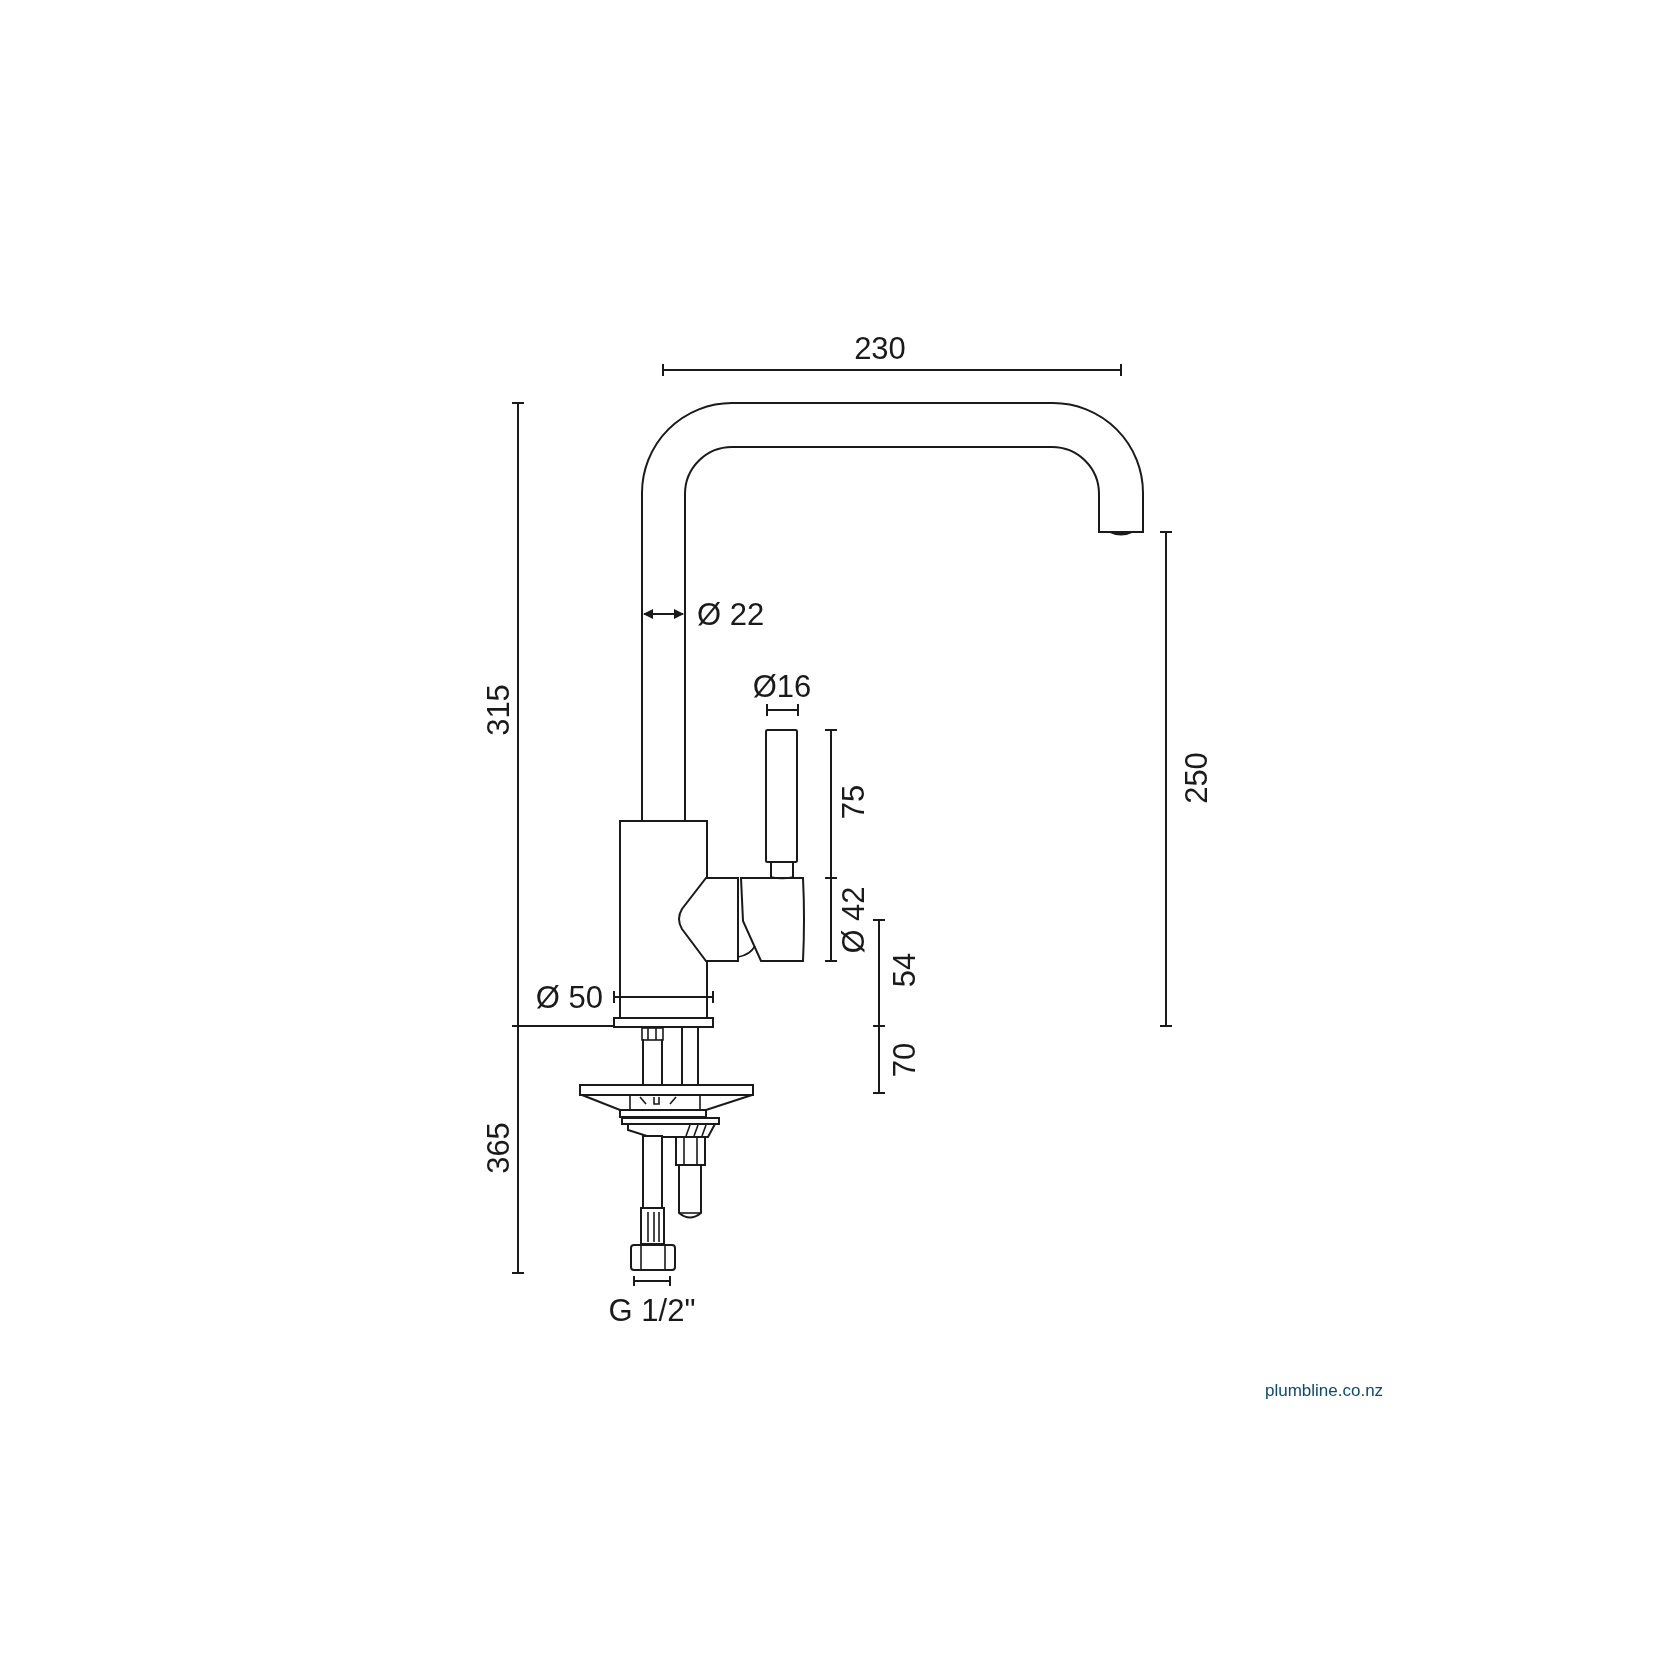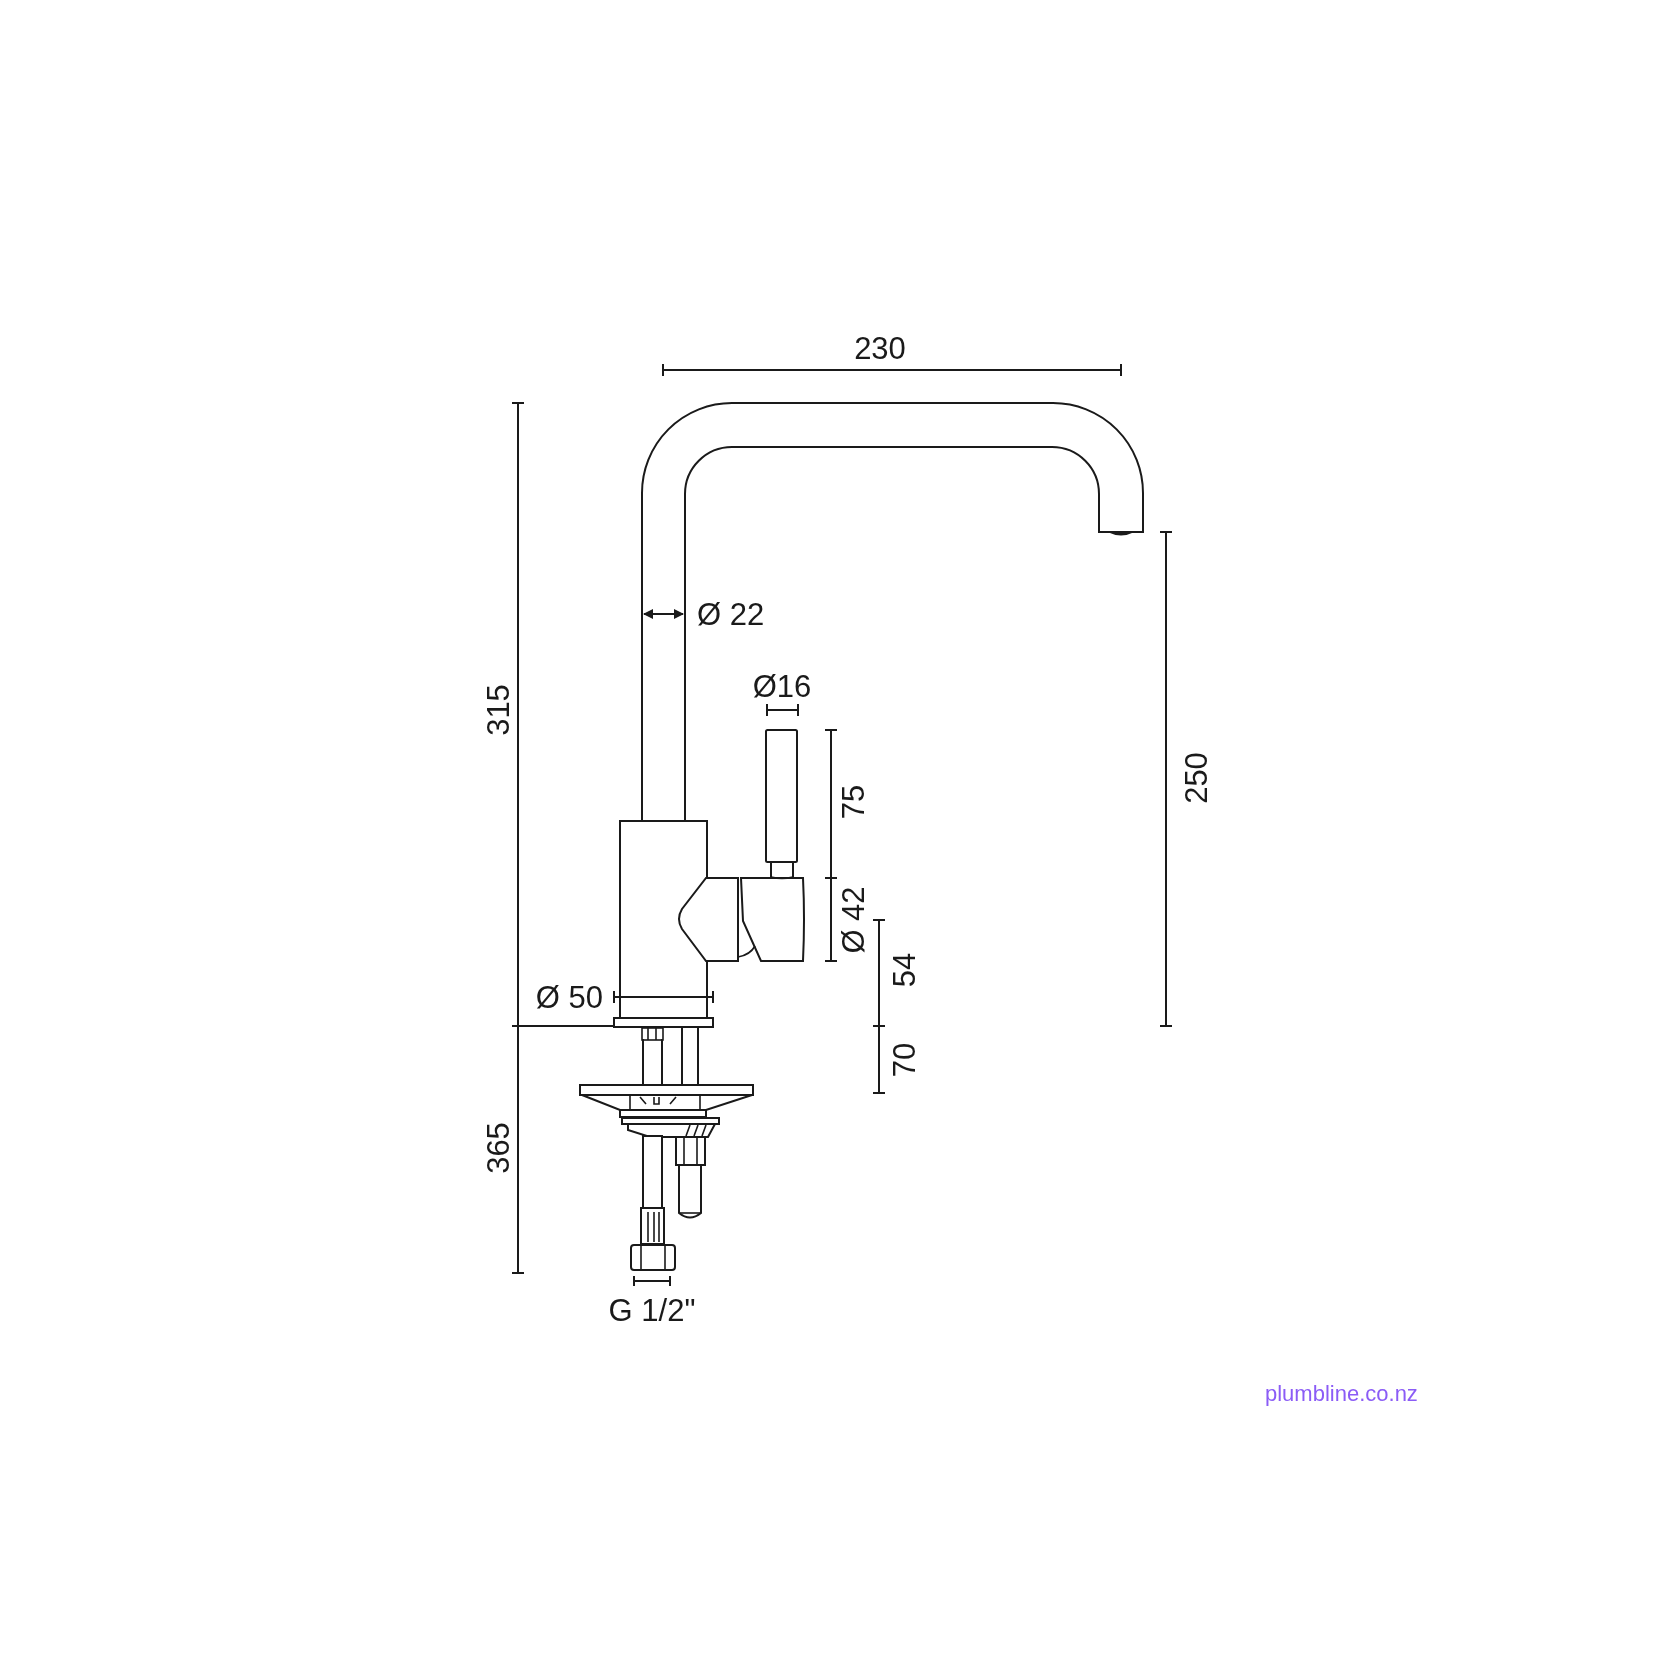--- a/index.html
+++ b/index.html
@@ -3,21 +3,21 @@
 <meta charset="utf-8">
 <style>
   html, body { margin: 0; padding: 0; background: #ffffff; }
   body { width: 1676px; height: 1676px; overflow: hidden; position: relative; }
   #drawing { position: absolute; left: 0; top: 0; width: 1676px; height: 1676px; }
   .ln { stroke: #1a1a1a; stroke-width: 2; fill: none; stroke-linecap: square; }
   .ln-thin { stroke: #1a1a1a; stroke-width: 1.6; fill: none; }
   .fill-w { fill: #ffffff; }
   .dim { stroke: #1a1a1a; stroke-width: 2; fill: none; }
   .lbl { font-family: "Liberation Sans", sans-serif; font-size: 31px; fill: #1a1a1a; font-weight: 300; }
-  .watermark { position: absolute; left: 1265px; top: 1381px; font-family: "Liberation Sans", sans-serif; font-size: 22px; color: #8b5cf6; }
+  .watermark { position: absolute; left: 1265px; top: 1381px; font-family: "Liberation Sans", sans-serif; font-size: 17px; color: #0c4a6e; }
 </style>
 </head>
 <body>
 
 <svg id="drawing" viewBox="0 0 1676 1676" xmlns="http://www.w3.org/2000/svg">
 
   <g>
     <path class="ln" d="M642 821 L642 493 A90 90 0 0 1 732 403 L1053 403 A90 90 0 0 1 1143 493 L1143 532"></path>
     <path class="ln" d="M685 821 L685 494 A47 47 0 0 1 732 447 L1052 447 A47 47 0 0 1 1099 494 L1099 532"></path>
     <line class="ln" x1="1099" y1="532" x2="1143" y2="532"></line>

